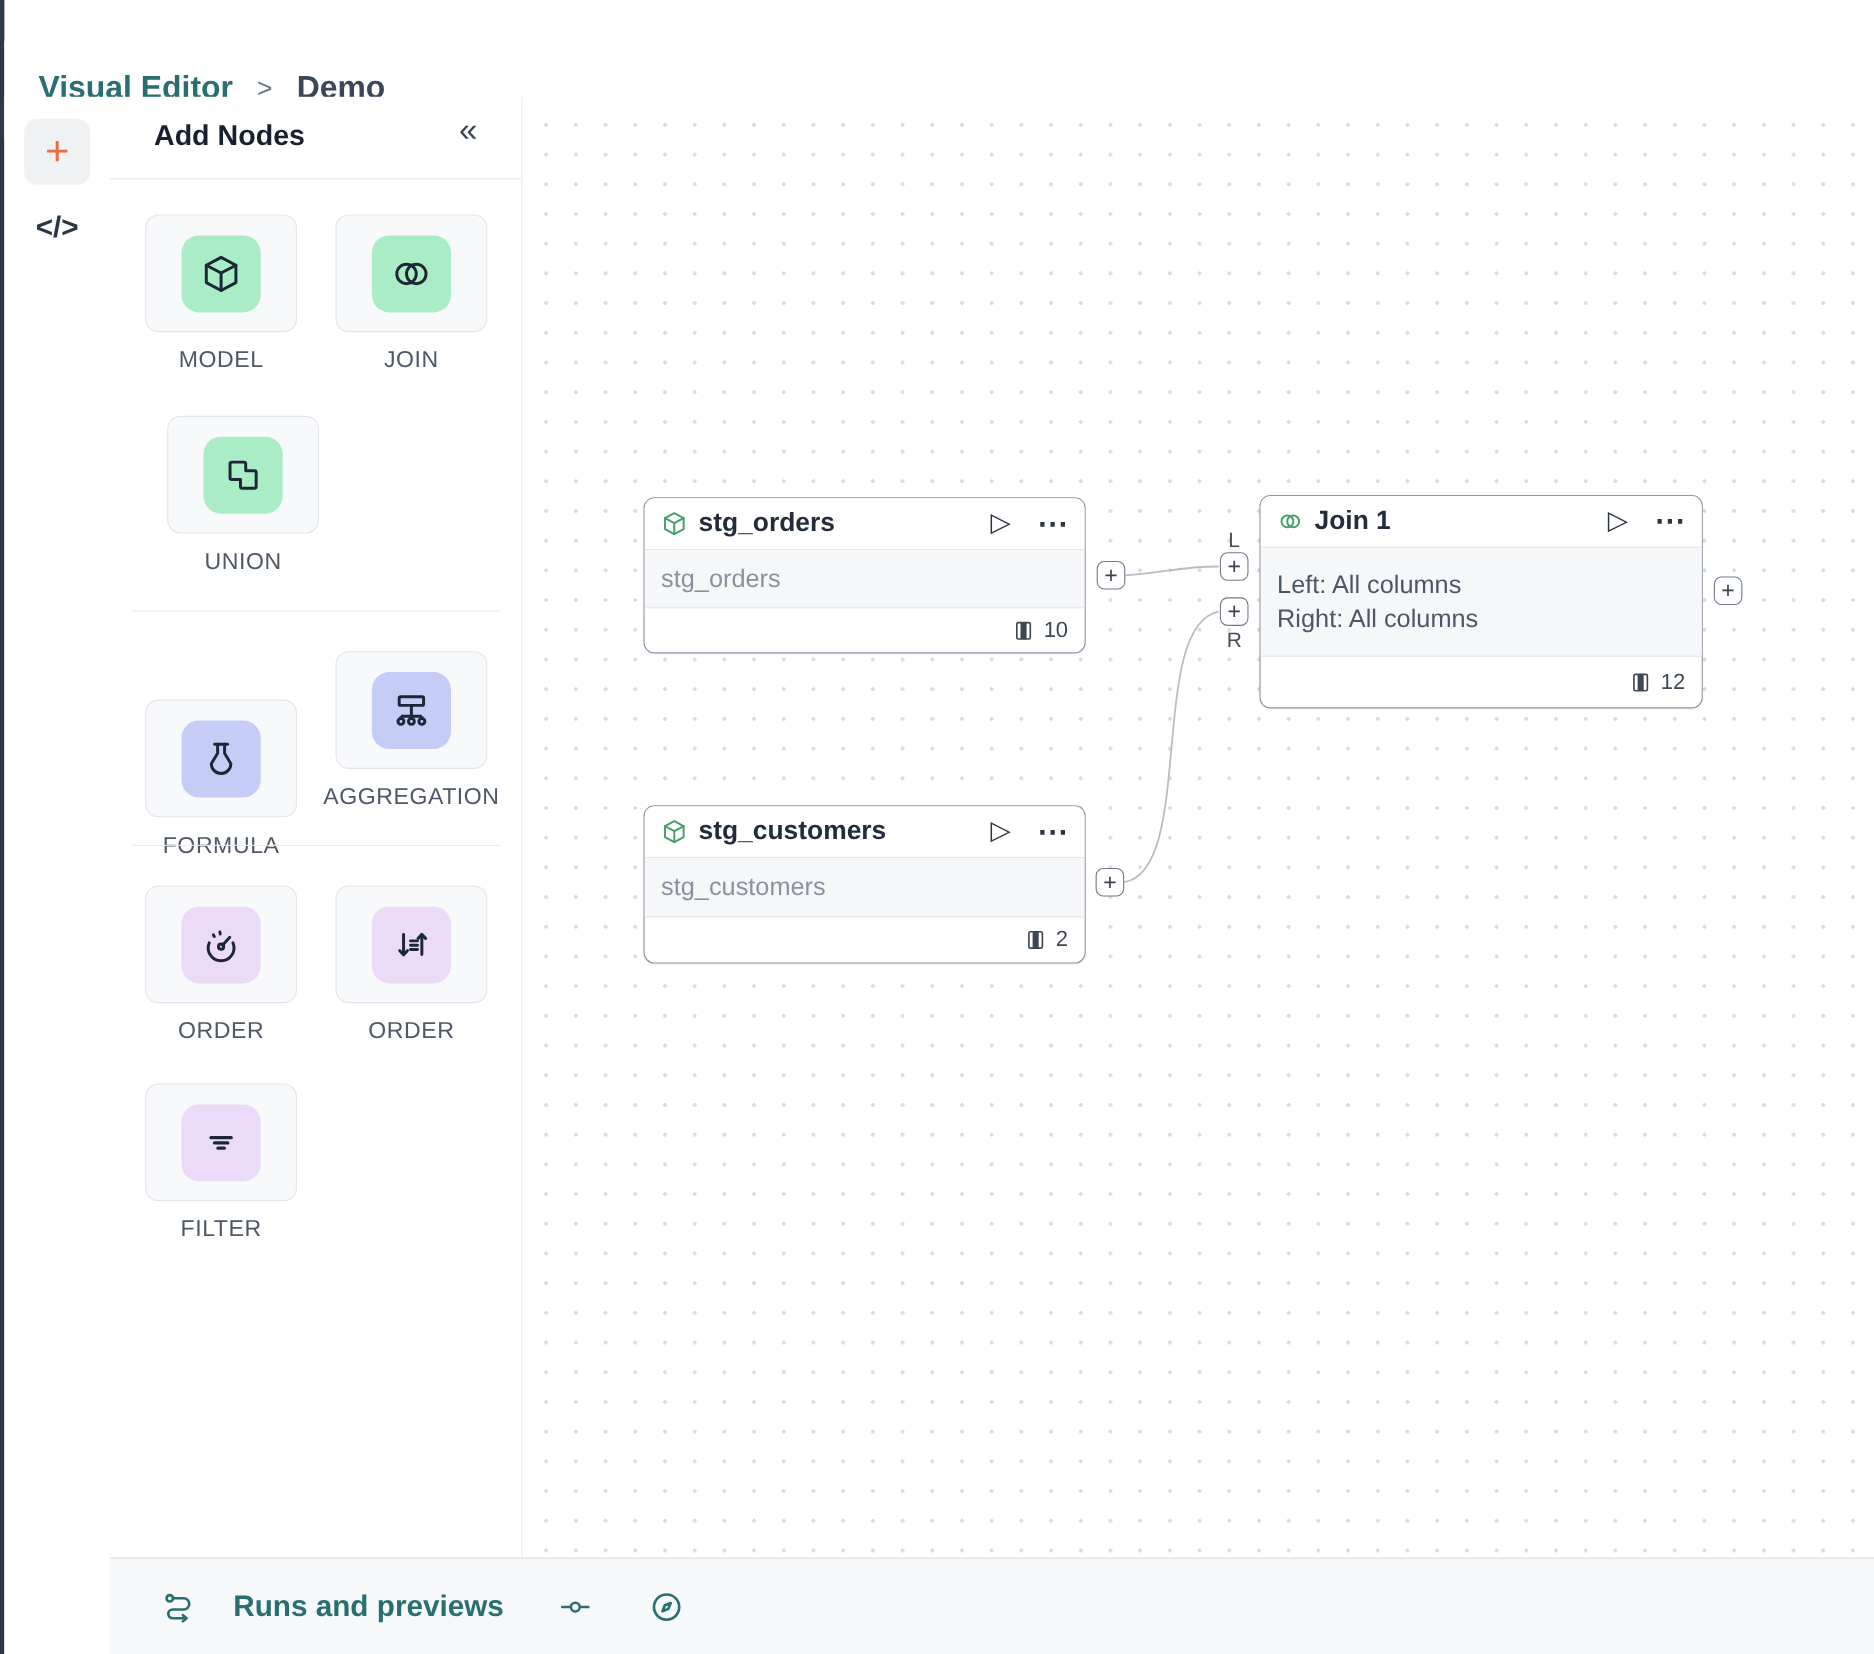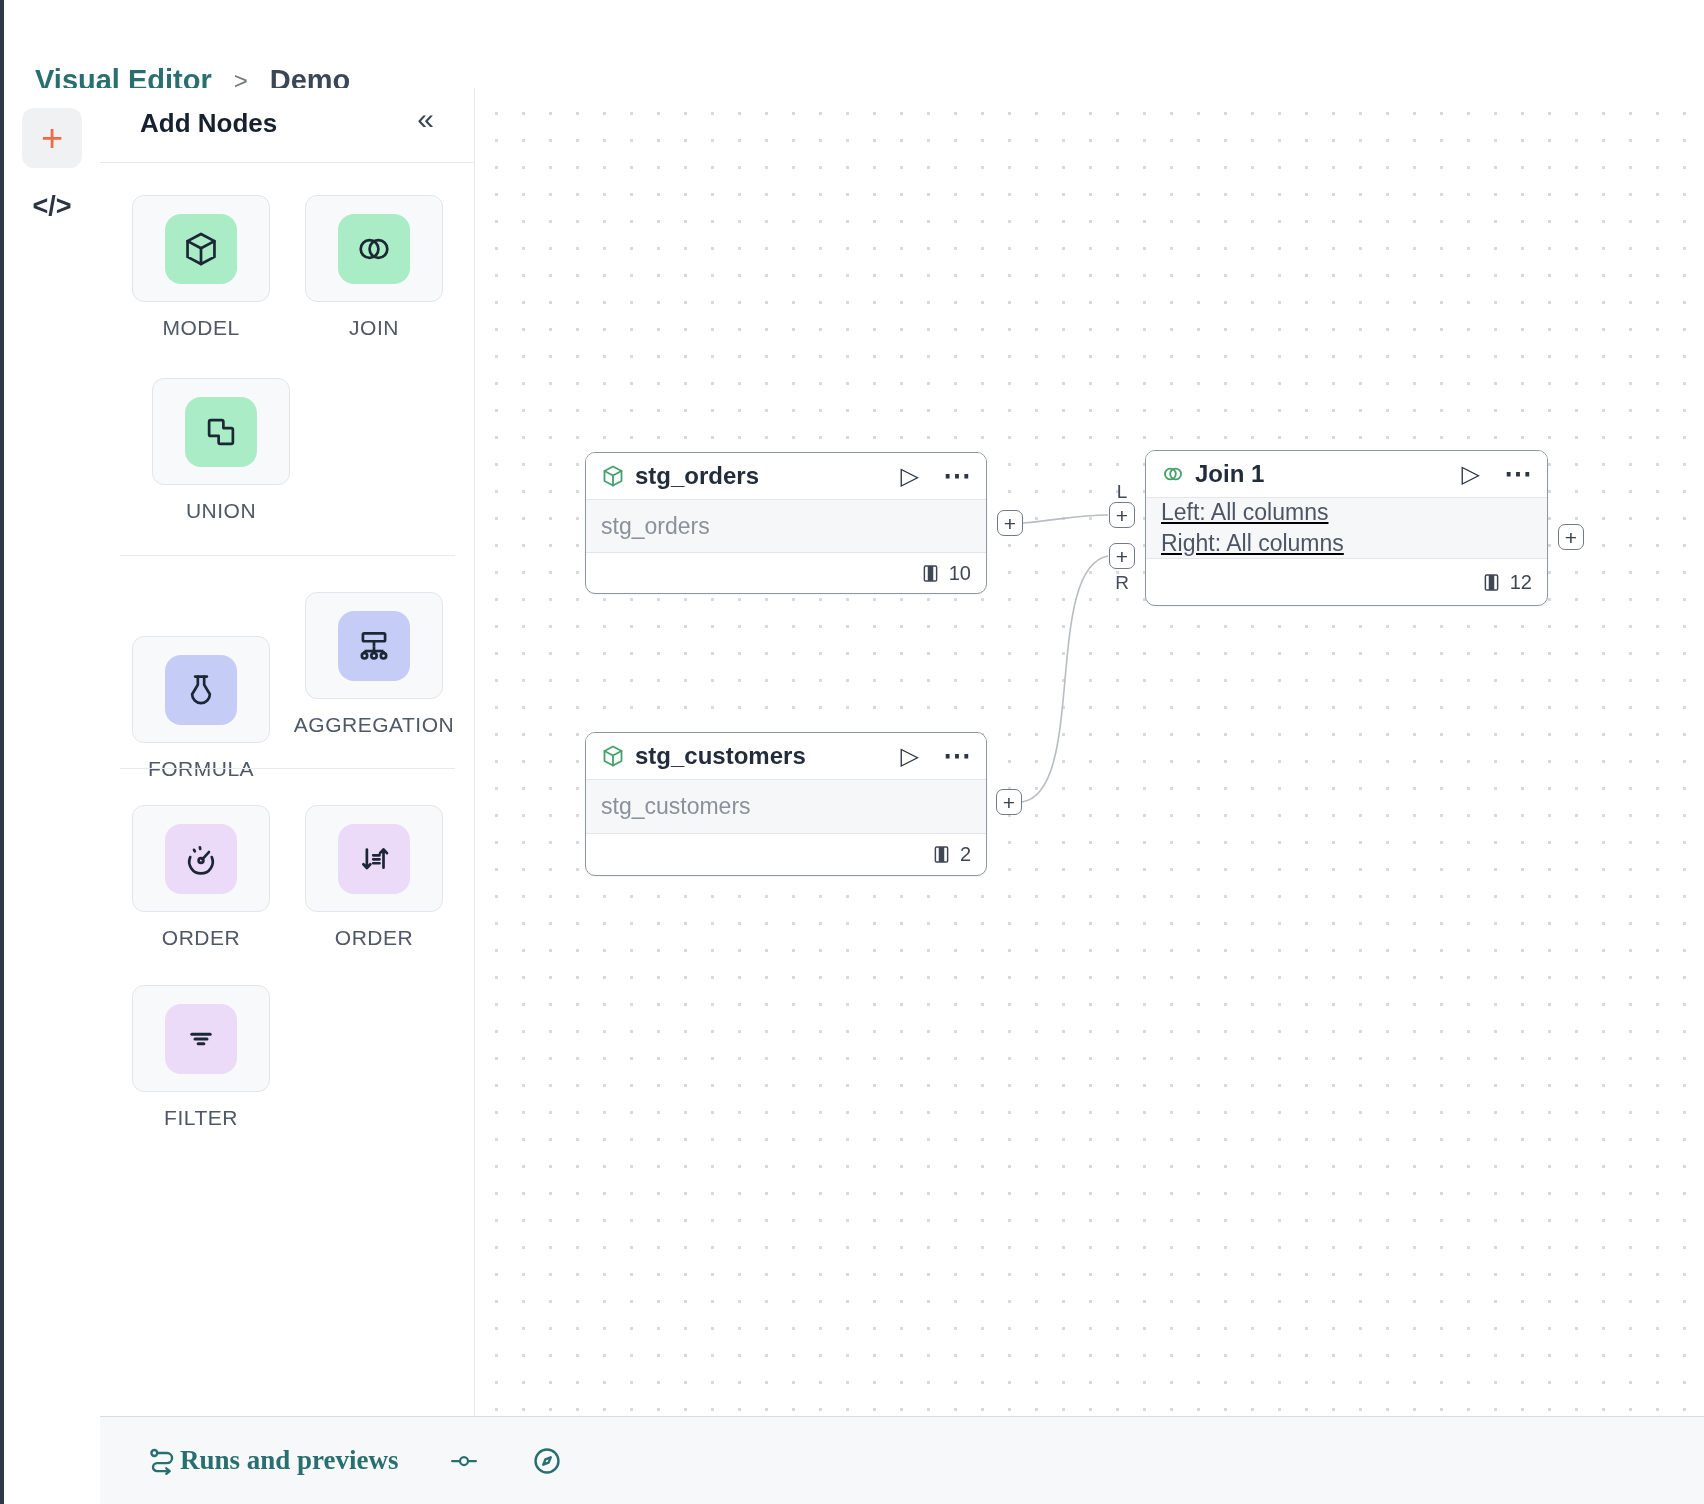--- a/index.html
+++ b/index.html
@@ -68,21 +68,21 @@
   .fn-count { font-size:20px; color:#3f4755; }
 
   .port { position:absolute; width:26px; height:26px; background:#fff; border:1.5px solid #717a88;
     border-radius:7px; color:#3a4350; font-size:21px; line-height:23px; text-align:center;
     cursor:pointer; padding:0; }
   .port-label { position:absolute; width:26px; text-align:center; font-size:19px; color:#444c59; }
 
   
   .bottombar { position:absolute; left:100px; top:1416px; width:1604px; height:88px; background:#f7f8fa;
     border-top:1.5px solid #d9dce0; display:flex; align-items:center; padding-left:47px; }
-  .runs-btn { display:flex; align-items:center; gap:1px; background:transparent; border:none; cursor:pointer;font-family:Liberation Serif, serif; }
+  .runs-btn { display:flex; align-items:center; gap:33px; background:transparent; border:none; cursor:pointer; }
   .runs-label { color:#2a6f6f; font-size:27px; font-weight:600; }
   .bar-icon-btn { background:transparent; border:none; cursor:pointer; display:flex; align-items:center; }
   .gap-commit { margin-left:50px; }
   .gap-compass { margin-left:52px; }
 
   svg { display:block; }
 </style>
 </head>
 <body>
 
@@ -302,21 +302,21 @@
           <svg width="24" height="24" viewBox="0 0 24 24" fill="none" stroke="#44a169" stroke-width="1.8">
             <circle cx="9.4" cy="12" r="5.4"></circle>
               <circle cx="14.6" cy="12" r="5.4"></circle>
           </svg>
         </span>
         <span class="fn-title">Join 1</span>
         <span class="fn-spacer"></span>
         <button class="fn-play">▷</button>
         <button class="fn-more">⋯</button>
       </div>
-      <div class="fn-body" style="height:62px;text-decoration:underline;">
+      <div class="fn-body" style="height:100px;">
         <span class="fn-line">Left: All columns</span>
         <span class="fn-line">Right: All columns</span>
       </div>
       <div class="fn-footer" style="height:46px;">
         <span>
           <svg width="21" height="21" viewBox="0 0 24 24" fill="none" stroke="#3f4755" stroke-width="1.7">
             <rect x="5" y="3.5" width="14" height="17" rx="1.5"></rect>
               <path d="M9.7 3.5 v17 M14.3 3.5 v17"></path>
               <rect x="9.7" y="3.5" width="4.6" height="17" fill="#3f4755" stroke="none"></rect>
           </svg>

